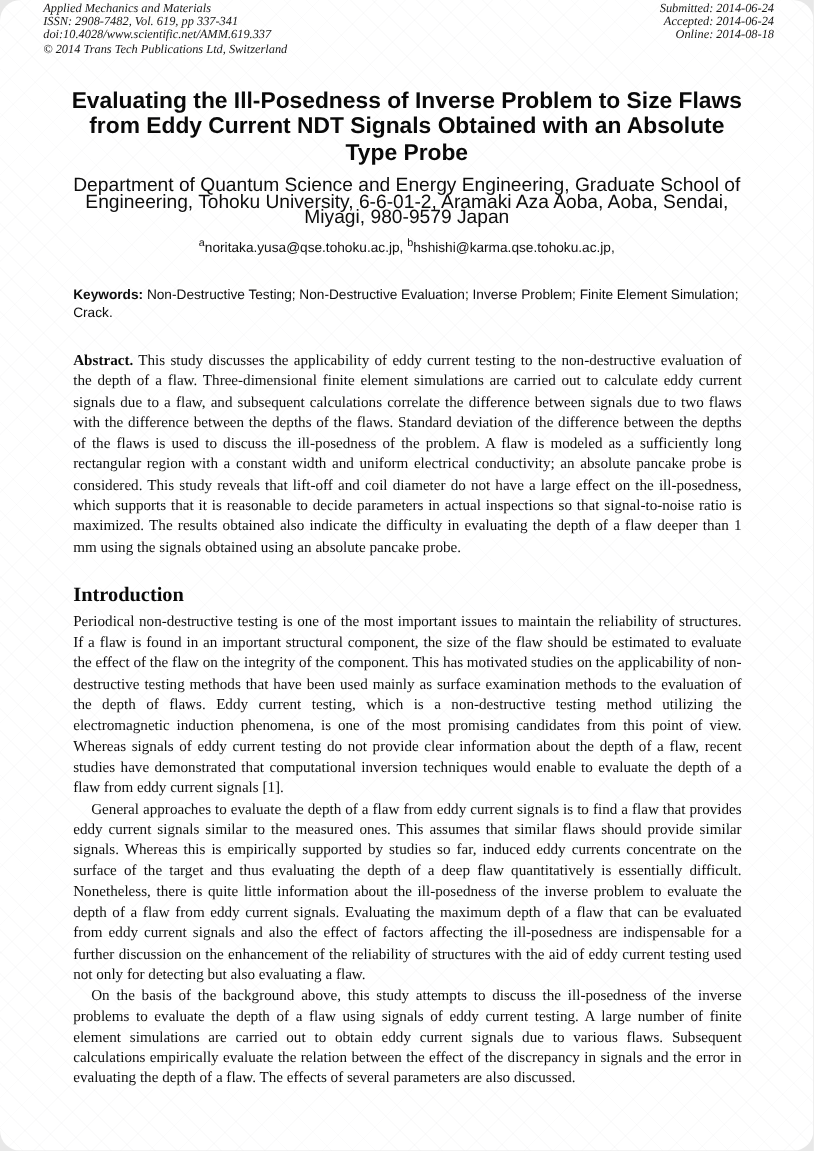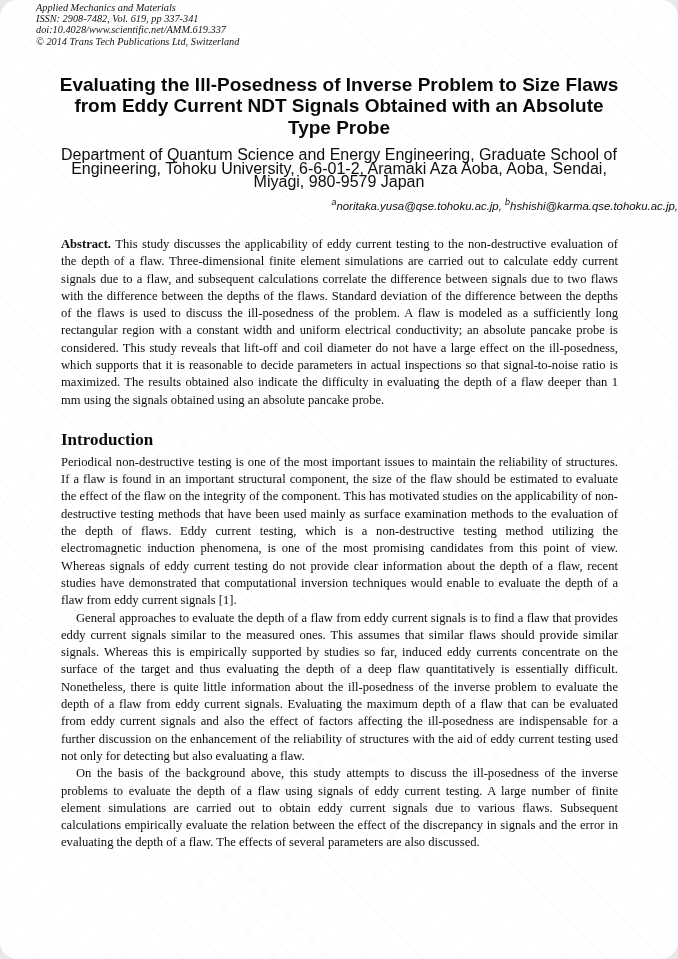--- a/index.html
+++ b/index.html
@@ -58,26 +58,25 @@
     max-width: 560px;
     text-align: center;
     font-family: "Liberation Sans", sans-serif;
     font-size: 16px;
     line-height: 13.2px;
     color: #0d0d0d;
   }
 
   .emails {
     margin: 8px auto 0;
-    text-align: right;
+    text-align: center;
     font-family: "Liberation Sans", sans-serif;
     font-size: 11.4px;
     line-height: 13.2px;
     color: #0d0d0d;
-    font-style: italic;
   }
 
   .keywords {
     margin: 25px 60px 0 61px;
     font-family: "Liberation Sans", sans-serif;
     font-size: 11.4px;
     line-height: 15px;
     color: #0d0d0d;
   }
   .keywords b { font-weight: bold; }
@@ -109,31 +108,39 @@
 
 <div class="page">
 
   <div class="jheader">
     <div class="left">
       <div>Applied Mechanics and Materials</div>
       <div>ISSN: 2908-7482, Vol. 619, pp 337-341</div>
       <div>doi:10.4028/www.scientific.net/AMM.619.337</div>
       <div>© 2014 Trans Tech Publications Ltd, Switzerland</div>
     </div>
+    <div class="right">
+      <div>Submitted: 2014-06-24</div>
+      <div>Accepted: 2014-06-24</div>
+      <div>Online: 2014-08-18</div>
+    </div>
   </div>
 
   <div class="paper-title">Evaluating the Ill-Posedness of Inverse Problem to Size Flaws from Eddy Current NDT Signals Obtained with an Absolute Type Probe</div>
 
 
   <div class="affiliation">Department of Quantum Science and Energy Engineering, Graduate School of Engineering, Tohoku University, 6-6-01-2, Aramaki Aza Aoba, Aoba, Sendai, Miyagi, 980-9579 Japan</div>
 
   <div class="emails">
     <div><sup>a</sup>noritaka.yusa@qse.tohoku.ac.jp, <sup>b</sup>hshishi@karma.qse.tohoku.ac.jp,</div>
   </div>
 
+  <div class="keywords">
+    <b>Keywords:</b><span> Non-Destructive Testing; Non-Destructive Evaluation; Inverse Problem; Finite Element Simulation; Crack.</span>
+  </div>
 
   <div class="abstract">
     <b>Abstract.</b><span> This study discusses the applicability of eddy current testing to the non-destructive evaluation of the depth of a flaw. Three-dimensional finite element simulations are carried out to calculate eddy current signals due to a flaw, and subsequent calculations correlate the difference between signals due to two flaws with the difference between the depths of the flaws. Standard deviation of the difference between the depths of the flaws is used to discuss the ill-posedness of the problem. A flaw is modeled as a sufficiently long rectangular region with a constant width and uniform electrical conductivity; an absolute pancake probe is considered. This study reveals that lift-off and coil diameter do not have a large effect on the ill-posedness, which supports that it is reasonable to decide parameters in actual inspections so that signal-to-noise ratio is maximized. The results obtained also indicate the difficulty in evaluating the depth of a flaw deeper than 1 mm using the signals obtained using an absolute pancake probe.</span>
   </div>
 
   <div class="section-heading">Introduction</div>
 
   <div class="bodytext">
     <p>Periodical non-destructive testing is one of the most important issues to maintain the reliability of structures. If a flaw is found in an important structural component, the size of the flaw should be estimated to evaluate the effect of the flaw on the integrity of the component. This has motivated studies on the applicability of non-destructive testing methods that have been used mainly as surface examination methods to the evaluation of the depth of flaws. Eddy current testing, which is a non-destructive testing method utilizing the electromagnetic induction phenomena, is one of the most promising candidates from this point of view. Whereas signals of eddy current testing do not provide clear information about the depth of a flaw, recent studies have demonstrated that computational inversion techniques would enable to evaluate the depth of a flaw from eddy current signals [1].</p>
     <p class="indent">General approaches to evaluate the depth of a flaw from eddy current signals is to find a flaw that provides eddy current signals similar to the measured ones. This assumes that similar flaws should provide similar signals. Whereas this is empirically supported by studies so far, induced eddy currents concentrate on the surface of the target and thus evaluating the depth of a deep flaw quantitatively is essentially difficult. Nonetheless, there is quite little information about the ill-posedness of the inverse problem to evaluate the depth of a flaw from eddy current signals. Evaluating the maximum depth of a flaw that can be evaluated from eddy current signals and also the effect of factors affecting the ill-posedness are indispensable for a further discussion on the enhancement of the reliability of structures with the aid of eddy current testing used not only for detecting but also evaluating a flaw.</p>

